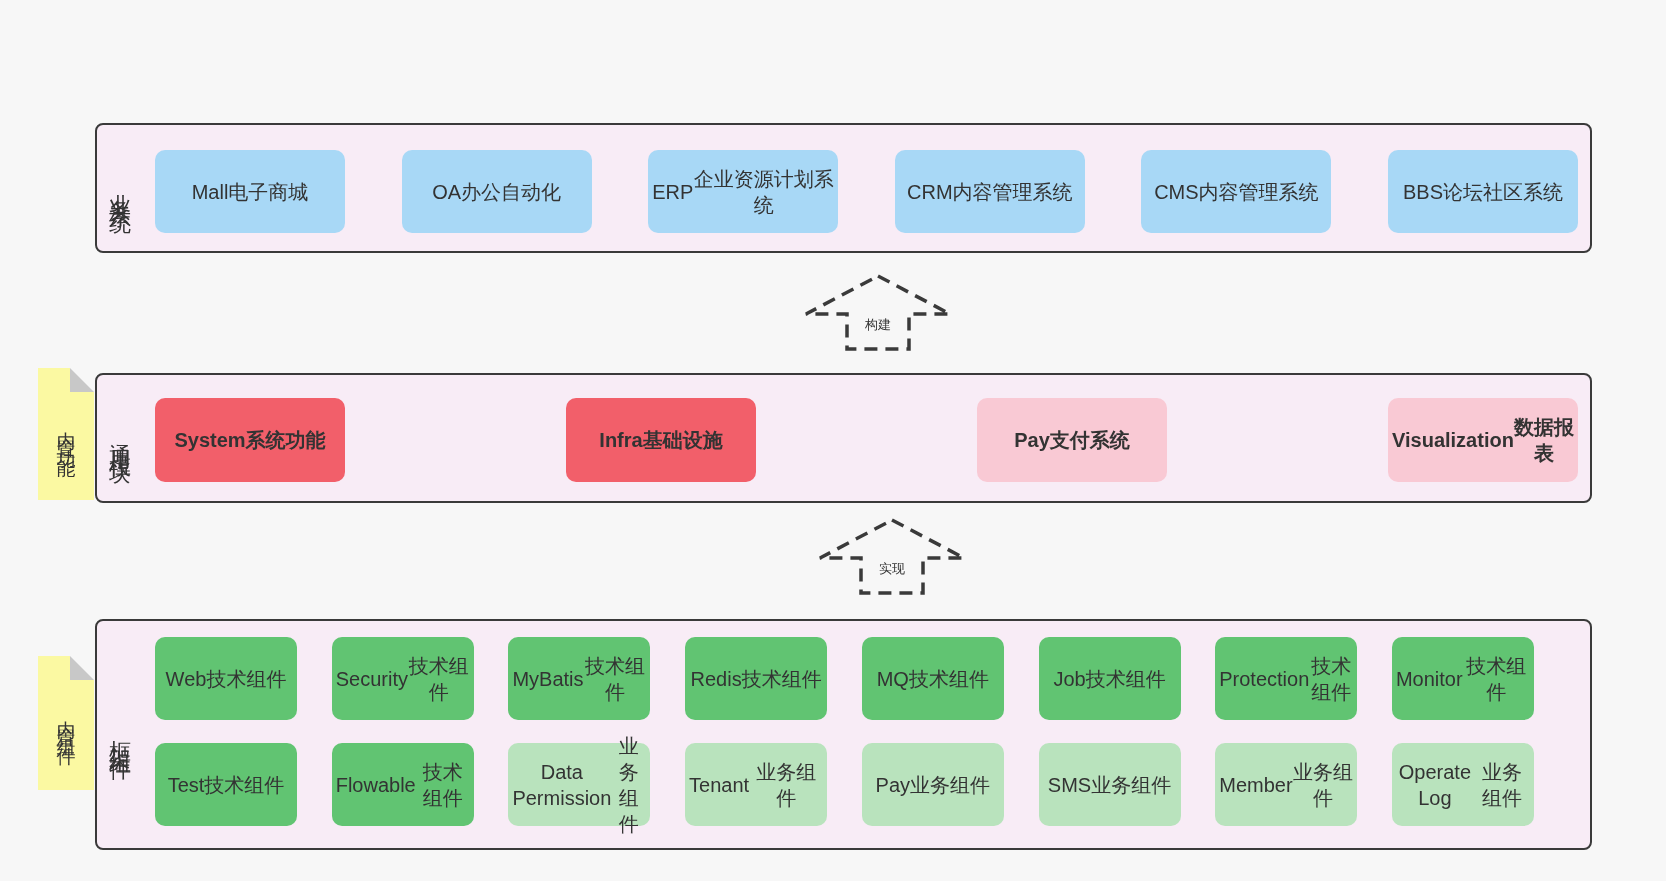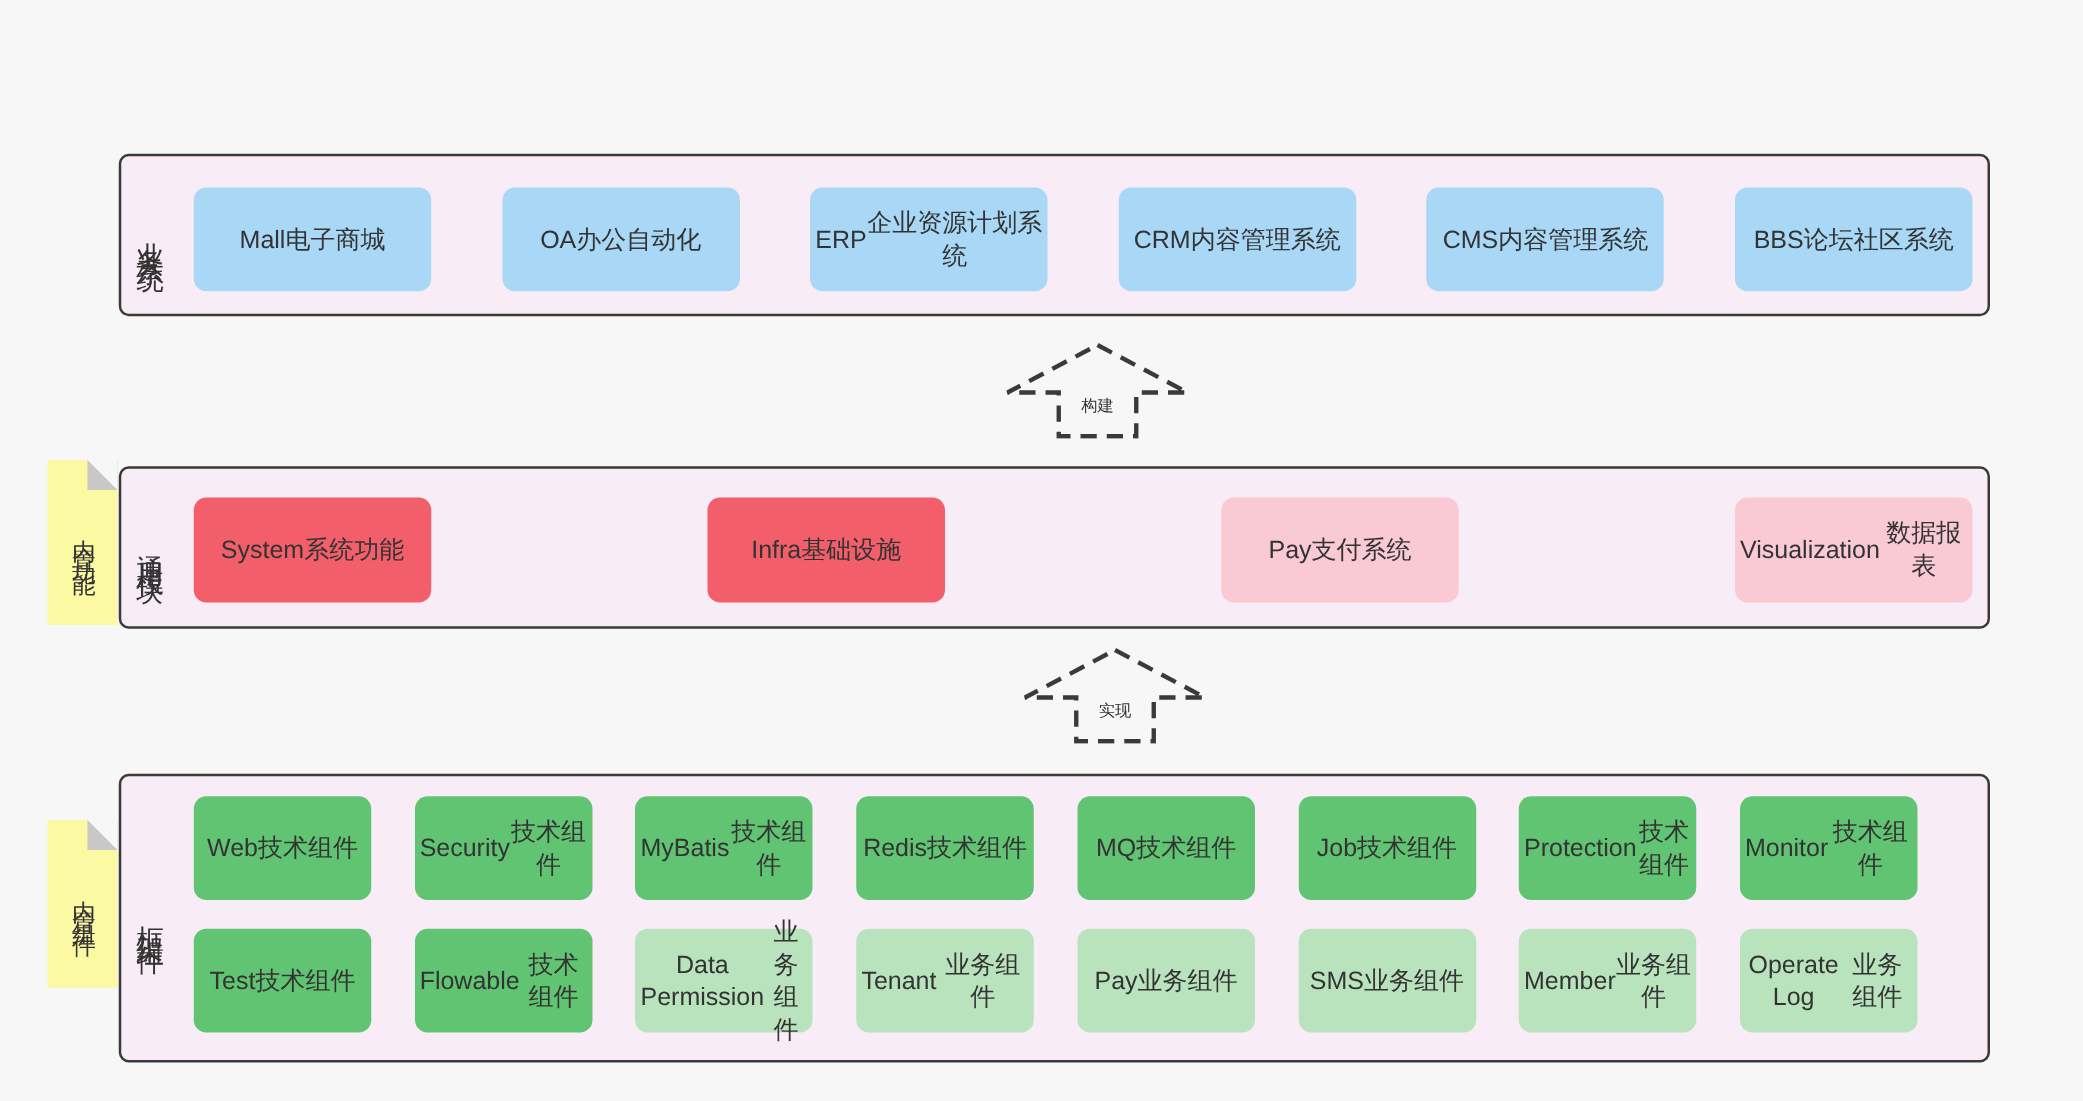--- a/index.html
+++ b/index.html
@@ -18,21 +18,21 @@
   .panel-label{
     position:absolute;left:10px;top:50%;transform:translateY(-50%);
     writing-mode:vertical-rl;text-orientation:upright;
     font-size:22px;letter-spacing:6px;line-height:26px;color:#333;white-space:nowrap;
   }
   
   .boxes{position:absolute;display:flex;justify-content:space-between;}
   .boxes--wide{left:58px;right:12px;}
   .boxes--narrow{left:58px;right:56px;}
   .row1-1{top:25px;height:83px;}
-  .row2-1{top:23px;height:84px;}
+  .row2-1{top:23px;height:84px;font-weight:bold;}
   .row3-1{top:16px;height:83px;}
   .row3-2{top:122px;height:83px;}
   .box{
     border-radius:10px;display:flex;flex-direction:row;align-items:center;justify-content:center;
     text-align:center;font-size:20px;line-height:26px;color:#333;padding:0 4px;box-sizing:border-box;
   }
   .box--w190{width:190px;}
   .box--w142{width:142px;}
   .box--blue{background:#a8d8f6;}
   .box--red{background:#f25f6a;}

